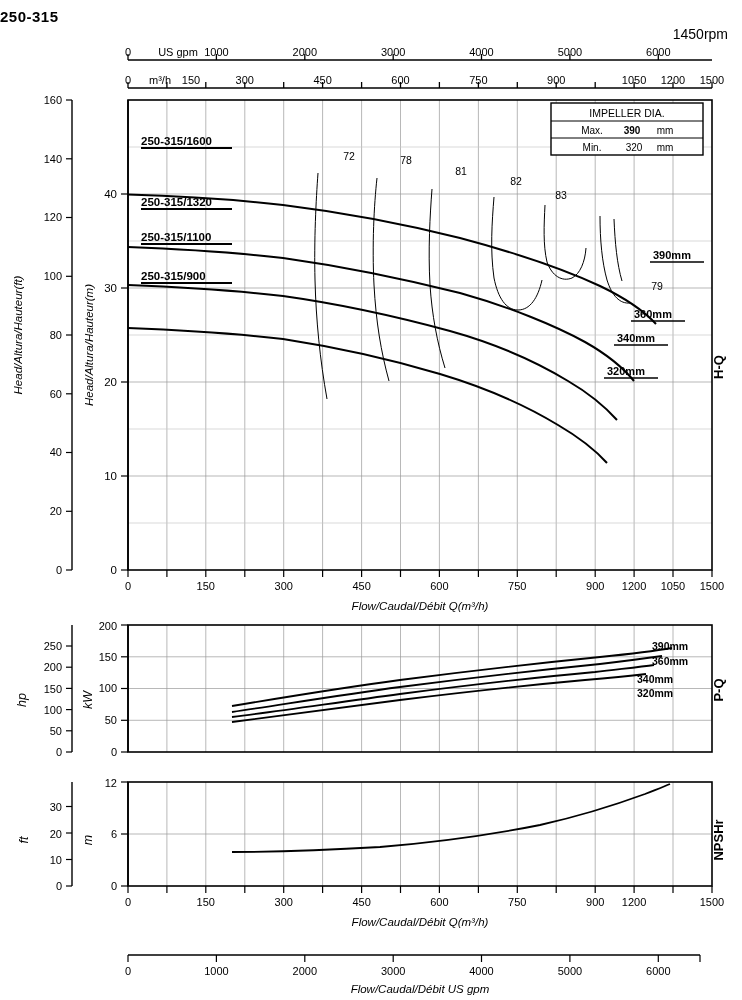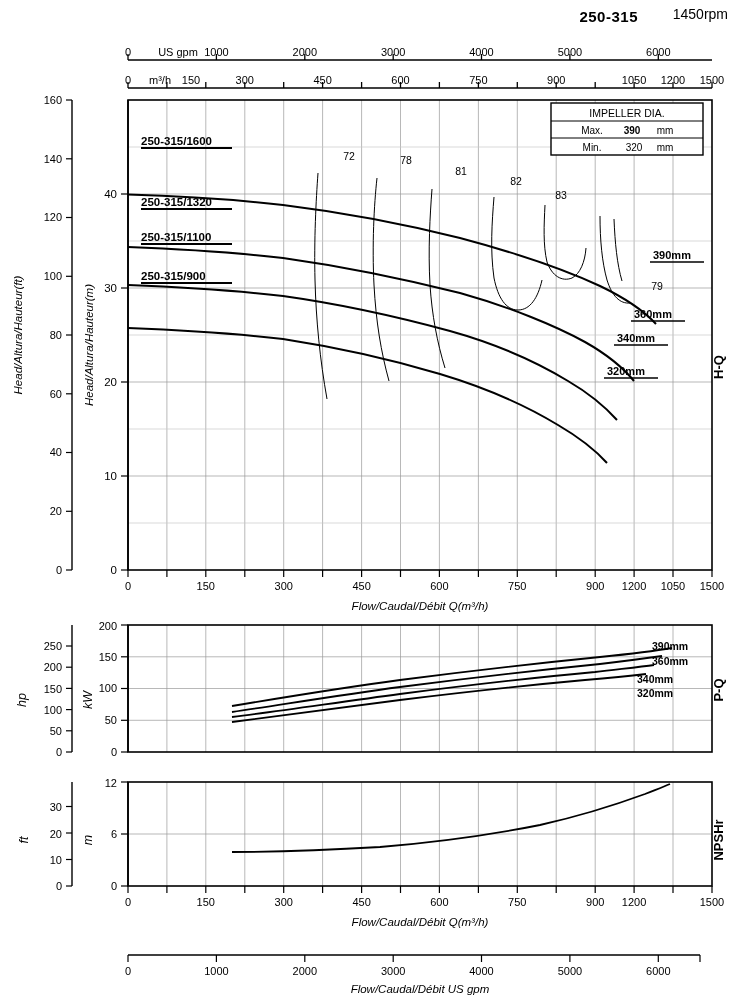--- a/index.html
+++ b/index.html
@@ -11,27 +11,27 @@
     width: 742px;
     height: 1000px;
     position: relative;
     font-family: "Liberation Sans", sans-serif;
     color: #000;
     overflow: hidden;
   }
   .abs { position: absolute; }
   .title {
     left: 0; top: 8px; width: 638px;
-    text-align: right;
+    text-align: left;
     font-size: 15px;
     font-weight: bold;
     letter-spacing: .5px;
   }
   .rpm {
-    right: 14px; top: 6px;
+    right: 14px; top: 26px;
     font-size: 14px;
   }
   svg { display: block; }
   #chart-root { position: absolute; left: 0; top: 0; }
 </style>
 </head>
 <body>
 
 <div class="abs title">250-315</div>
 <div class="abs rpm">1450rpm</div>

